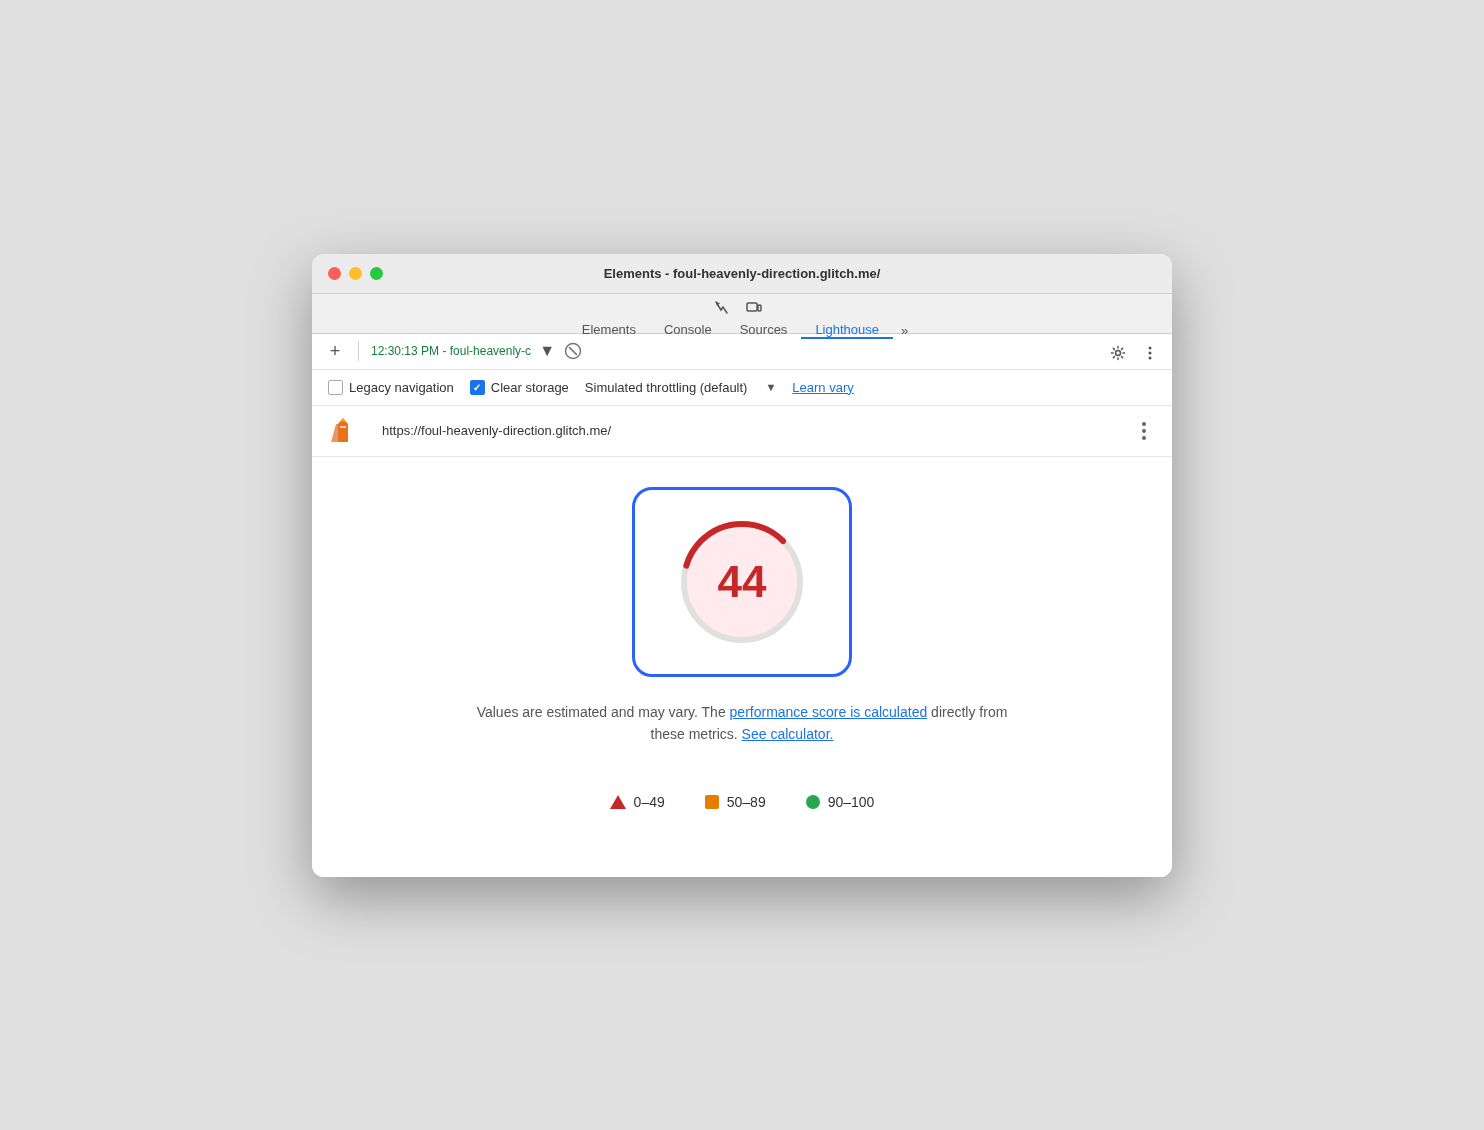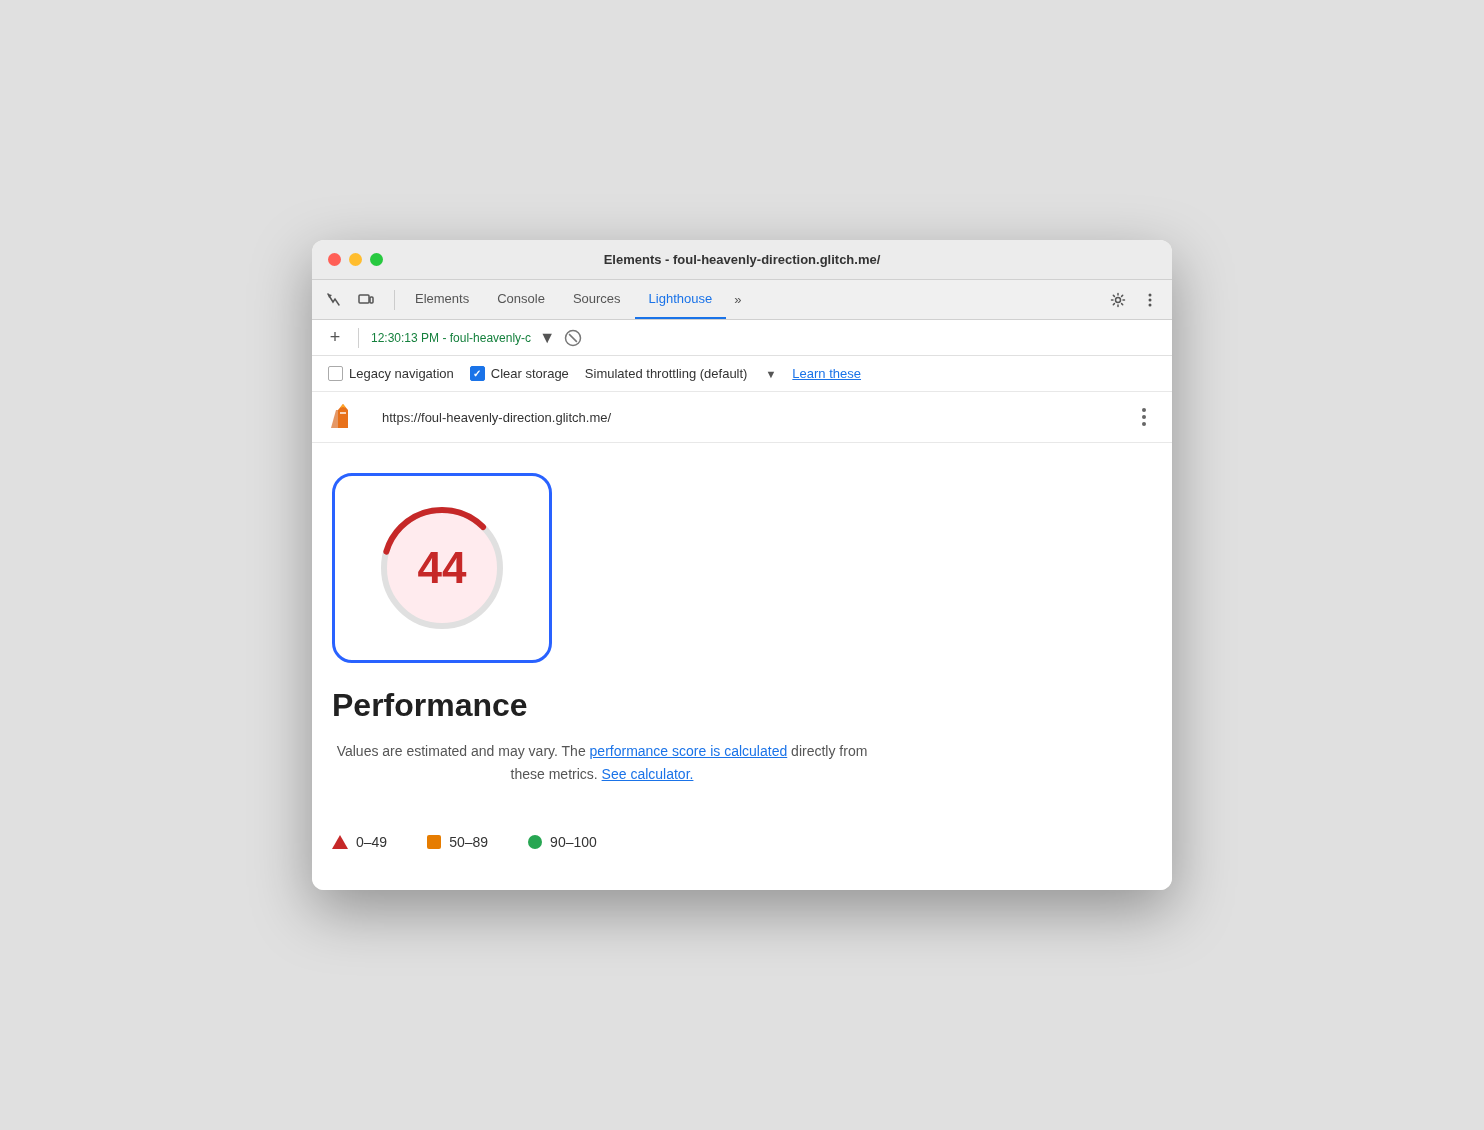--- a/index.html
+++ b/index.html
@@ -49,20 +49,21 @@
       color: #333;
     }
     
     .devtools-tabs {
       background: #f0f0f0;
       border-bottom: 1px solid #d0d0d0;
       display: flex;
       align-items: center;
       padding: 0 8px;
       height: 40px;
+      flex-direction: column;
     }
     .devtools-icons {
       display: flex;
       align-items: center;
       gap: 4px;
       margin-right: 8px;
     }
     .icon-btn {
       width: 28px;
       height: 28px;
@@ -242,20 +243,21 @@
       height: 4px;
       background: #666;
       border-radius: 50%;
     }
     
     .main-content {
       background: #fff;
       padding: 30px 20px 40px;
       display: flex;
       flex-direction: column;
+      align-items: center;
       min-height: 420px;
     }
     
     .score-card {
       width: 220px;
       height: 190px;
       background: white;
       border: 3px solid #2962ff;
       border-radius: 20px;
       display: flex;
@@ -418,21 +420,21 @@
     <div class="checkbox-item">
       <div class="checkbox-box"></div>
       <span>Legacy navigation</span>
     </div>
     <div class="checkbox-item">
       <div class="checkbox-box checked"></div>
       <span>Clear storage</span>
     </div>
     <span class="throttle-text">Simulated throttling (default)</span>
     <span class="dropdown-arrow">▼</span>
-    <a class="learn-more-link">Learn these</a>
+    <a class="learn-more-link">Learn vary</a>
   </div>
 
   <div class="url-bar">
     <svg class="lighthouse-icon" viewBox="0 0 30 30" fill="none">
 
       <polygon points="15,2 10,8 10,26 20,26 20,8" fill="#e8711a"></polygon>
       <polygon points="15,2 18,6 15,5 12,6" fill="#ffa726"></polygon>
       <rect x="12" y="10" width="6" height="2" fill="#fff" opacity="0.7"></rect>
       <polygon points="8,8 3,26 10,26 10,8" fill="#d35400" opacity="0.6"></polygon>
     </svg>
@@ -451,21 +453,20 @@
         <div class="score-bg-circle"></div>
         <svg class="score-arc" viewBox="0 0 140 140">
           <circle cx="70" cy="70" r="58" fill="none" stroke="#e0e0e0" stroke-width="6"></circle>
 
           <circle cx="70" cy="70" r="58" fill="none" stroke="#c62828" stroke-width="6" stroke-dasharray="120 364" stroke-dashoffset="-62" stroke-linecap="round" transform="rotate(-225 70 70)"></circle>
         </svg>
         <span class="score-number">44</span>
       </div>
     </div>
 
-    <h2 class="category-title">Performance</h2>
 
     <p class="description">
       <span>Values are estimated and may vary. The </span><a style="color: rgb(26, 115, 232); text-decoration: underline; cursor: pointer;">performance score is calculated</a><span> directly from these metrics. </span><a style="color: rgb(26, 115, 232); text-decoration: underline; cursor: pointer;">See calculator.</a>
     </p>
 
     <div class="legend">
       <div class="legend-item">
         <div class="legend-triangle"></div>
         <span>0–49</span>
       </div>

